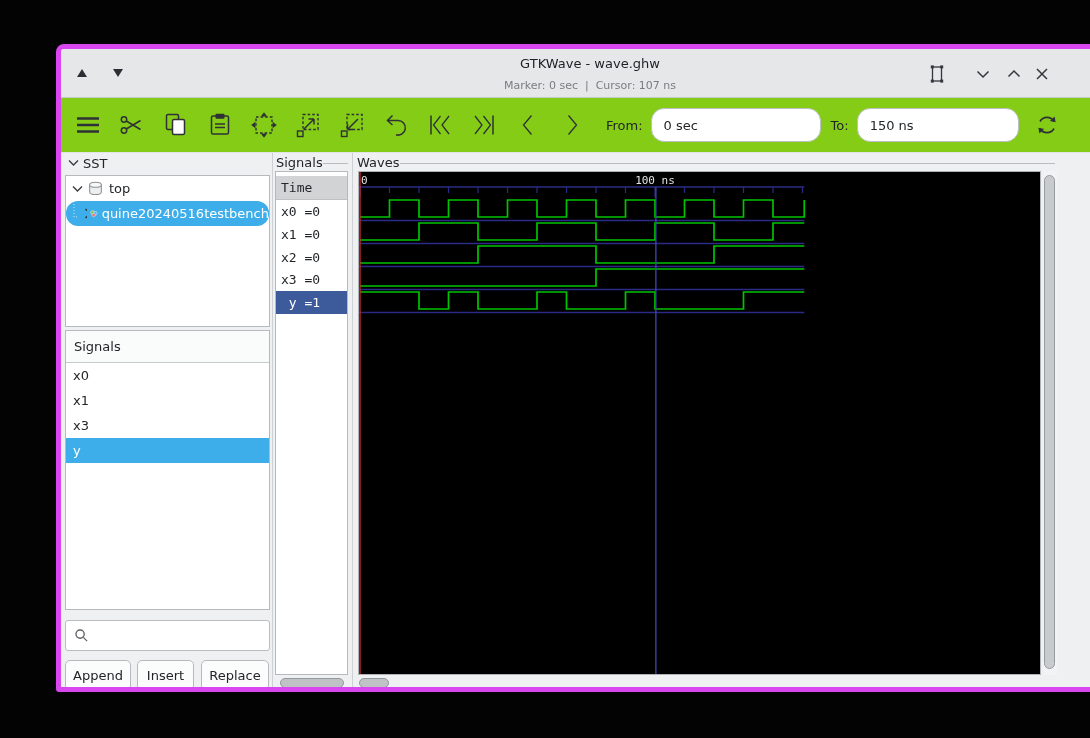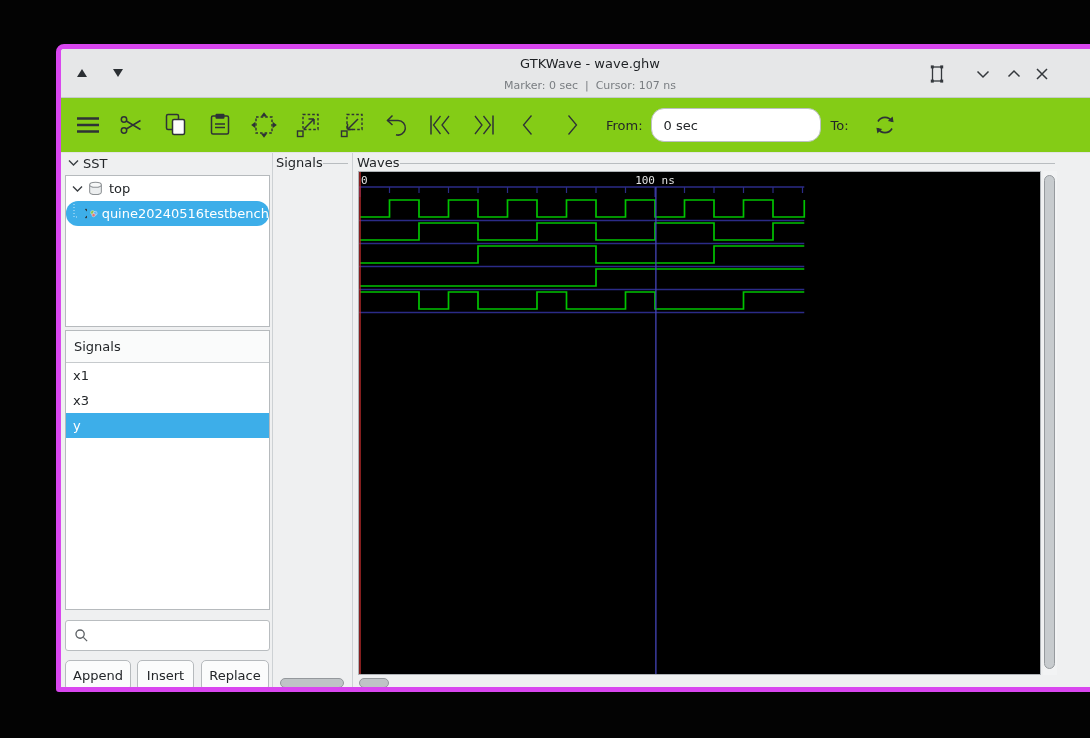--- a/index.html
+++ b/index.html
@@ -144,20 +144,21 @@
       </svg>
       <svg class="tbi" viewBox="0 0 28 28">
         <path d="M17.5,4.5 L9.5,14 L17.5,23.5" stroke="#2e3236" stroke-width="1.3" fill="none"></path>
       </svg>
       <svg class="tbi" viewBox="0 0 28 28">
         <path d="M10.5,4.5 L18.5,14 L10.5,23.5" stroke="#2e3236" stroke-width="1.3" fill="none"></path>
       </svg>
       <span class="tb-label">From:</span>
       <input class="tb-input inp-from" value="0 sec" style="">
       <span class="tb-label" style="margin-left:10px;">To:</span>
+      <input class="tb-input inp-to" value="150 ns" style="">
       <svg class="tbi" style="margin-left:14px;margin-right:0;" viewBox="0 0 28 28">
         <path d="M7,10.5 A8,8 0 0 1 21,10.5" fill="none" stroke="#2e3236" stroke-width="1.6"></path>
         <polygon points="22.6,11.3 16.9,10.1 21.6,5.5" fill="#2e3236"></polygon>
         <path d="M21,17.5 A8,8 0 0 1 7,17.5" fill="none" stroke="#2e3236" stroke-width="1.6"></path>
         <polygon points="5.4,16.7 11.1,17.9 6.4,22.5" fill="#2e3236"></polygon>
       </svg>
     </div>
 
     <div class="sst-header">
       <svg width="14" height="12" style="margin-right:2px;">
@@ -187,20 +188,21 @@
           <circle cx="6" cy="6.3" r="4.6" fill="#8bc34a" stroke="#fff" stroke-width="0.9"></circle>
           <circle cx="12" cy="8" r="4.6" fill="#64b5f6" stroke="#fff" stroke-width="0.9"></circle>
           <circle cx="8.3" cy="12.2" r="3.9" fill="#e57373" stroke="#fff" stroke-width="0.9"></circle>
         </svg>
         <span style="margin-left:4px;">quine20240516testbench</span>
       </div>
     </div>
 
     <div class="frame">
       <div class="frame-head">Signals</div>
+      <div class="fac-row">x0</div>
       <div class="fac-row">x1</div>
       <div class="fac-row">x3</div>
       <div class="fac-row sel">y</div>
     </div>
 
     <div class="search">
       <svg width="15" height="15" viewBox="0 0 16 16">
         <circle cx="6.5" cy="6.5" r="4.4" fill="none" stroke="#5b5f63" stroke-width="1.4"></circle>
         <path d="M10,10 L14,14" stroke="#5b5f63" stroke-width="1.4"></path>
       </svg>
@@ -209,20 +211,30 @@
 
     <div class="btn" style="left:4px;width:66px;">Append</div>
     <div class="btn" style="left:76px;width:57px;">Insert</div>
     <div class="btn" style="left:140px;width:68px;">Replace</div>
 
     <div class="divider" style="left:211px;"></div>
     <div class="divider" style="left:291px;"></div>
 
     <span class="frame-label" style="left:215px;">Signals</span>
     <div class="frame-line" style="left:262px;width:25px;"></div>
+    <div class="vals-box">
+      <div class="time-head">
+          <span>Time</span>
+        </div>
+      <div class="val-row" style="top:28px;">x0 =0</div>
+      <div class="val-row" style="top:50.8px;">x1 =0</div>
+      <div class="val-row" style="top:73.6px;">x2 =0</div>
+      <div class="val-row" style="top:96.4px;">x3 =0</div>
+      <div class="val-row sel" style="top:119.2px;"> y =1</div>
+    </div>
     <div class="hthumb" style="left:219px;top:629px;width:64px;"></div>
 
     <span class="frame-label" style="left:296px;">Waves</span>
     <div class="frame-line" style="left:339px;width:655px;"></div>
     <div class="wave-box" id="wave-box"><svg width="681" height="502" viewBox="0 0 681 502">
           <line x1="-0.5" y1="15" x2="445.27" y2="15" stroke="#2b2b87" stroke-width="1.3"></line>
           <line x1="1" y1="15" x2="1" y2="25" stroke="#2b2b87" stroke-width="1.2"></line>
           <line x1="30.5" y1="15" x2="30.5" y2="21" stroke="#2b2b87" stroke-width="1.2"></line>
           <line x1="60" y1="15" x2="60" y2="21" stroke="#2b2b87" stroke-width="1.2"></line>
           <line x1="89.5" y1="15" x2="89.5" y2="21" stroke="#2b2b87" stroke-width="1.2"></line>

